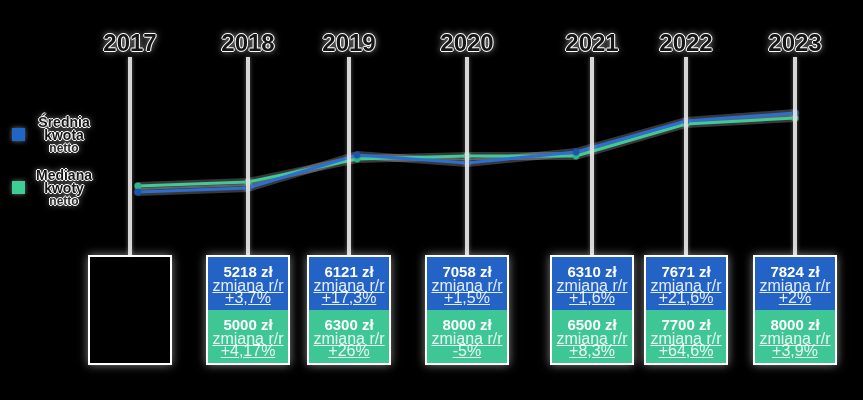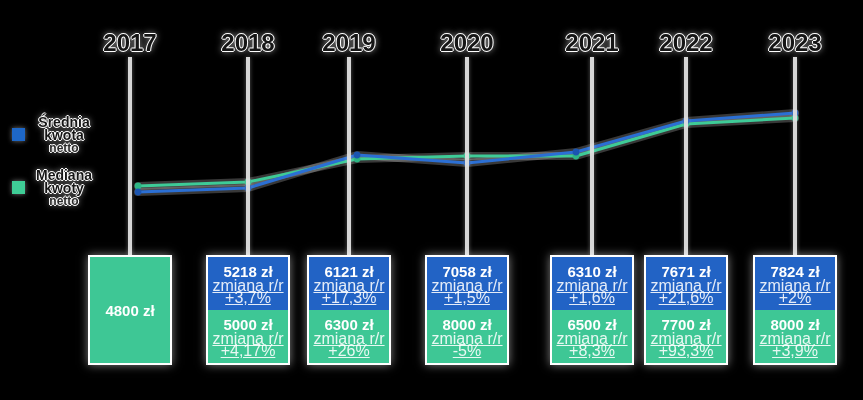--- a/index.html
+++ b/index.html
@@ -78,25 +78,20 @@
         <span>kwoty</span>
         <div class="legend-sub">netto</div>
       </span>
     </div>
   </div>
 
   <div class="col" style="left:130px">
     <div class="year">2017</div>
     <div class="vline"></div>
     <div class="box">
-      <div class="half green">
-        <div class="val">4800 zł</div>
-        <div class="sub"></div>
-        <div class="sub"></div>
-      </div>
     </div>
   </div>
 
   <div class="col" style="left:248px">
     <div class="year">2018</div>
     <div class="vline"></div>
     <div class="box">
       <div class="half blue">
         <div class="val">5218 zł</div>
         <div class="sub">zmiana r/r</div>
@@ -166,21 +161,21 @@
     <div class="vline"></div>
     <div class="box">
       <div class="half blue">
         <div class="val">7671 zł</div>
         <div class="sub">zmiana r/r</div>
         <div class="sub">+21,6%</div>
       </div>
       <div class="half green">
         <div class="val">7700 zł</div>
         <div class="sub">zmiana r/r</div>
-        <div class="sub">+93,3%</div>
+        <div class="sub">+64,6%</div>
       </div>
     </div>
   </div>
 
   <div class="col" style="left:795px">
     <div class="year">2023</div>
     <div class="vline"></div>
     <div class="box">
       <div class="half blue">
         <div class="val">7824 zł</div>

